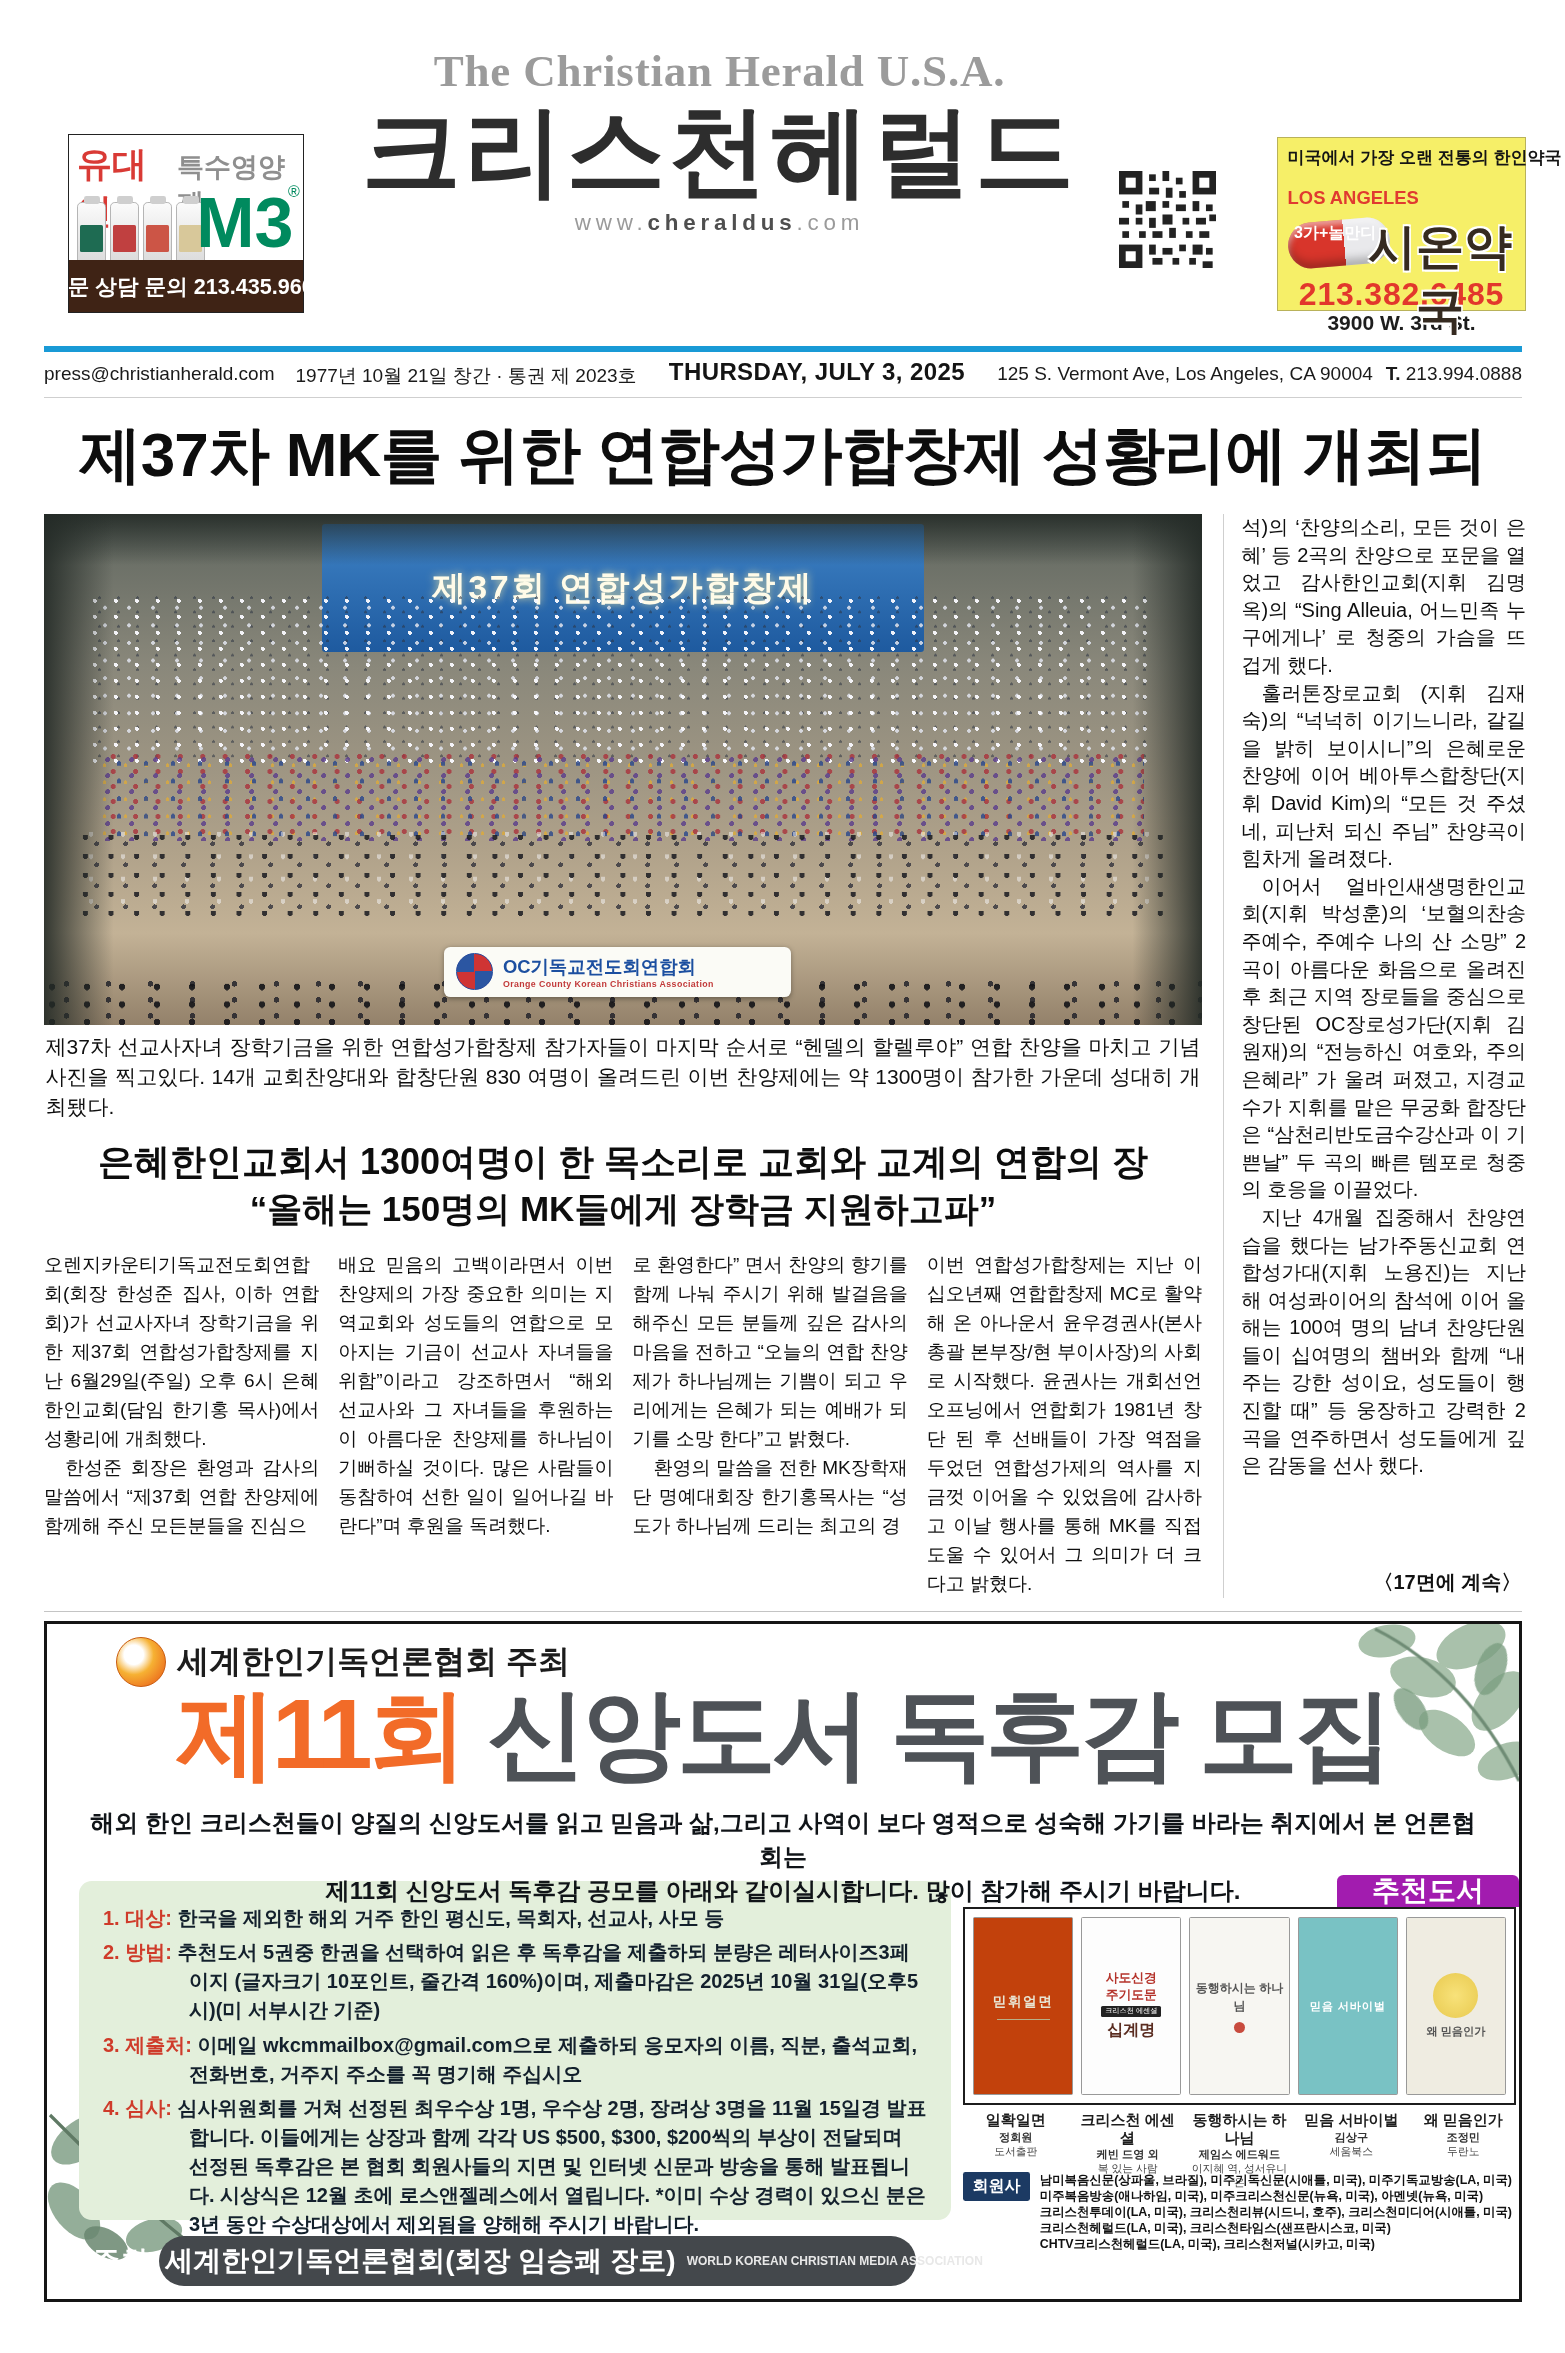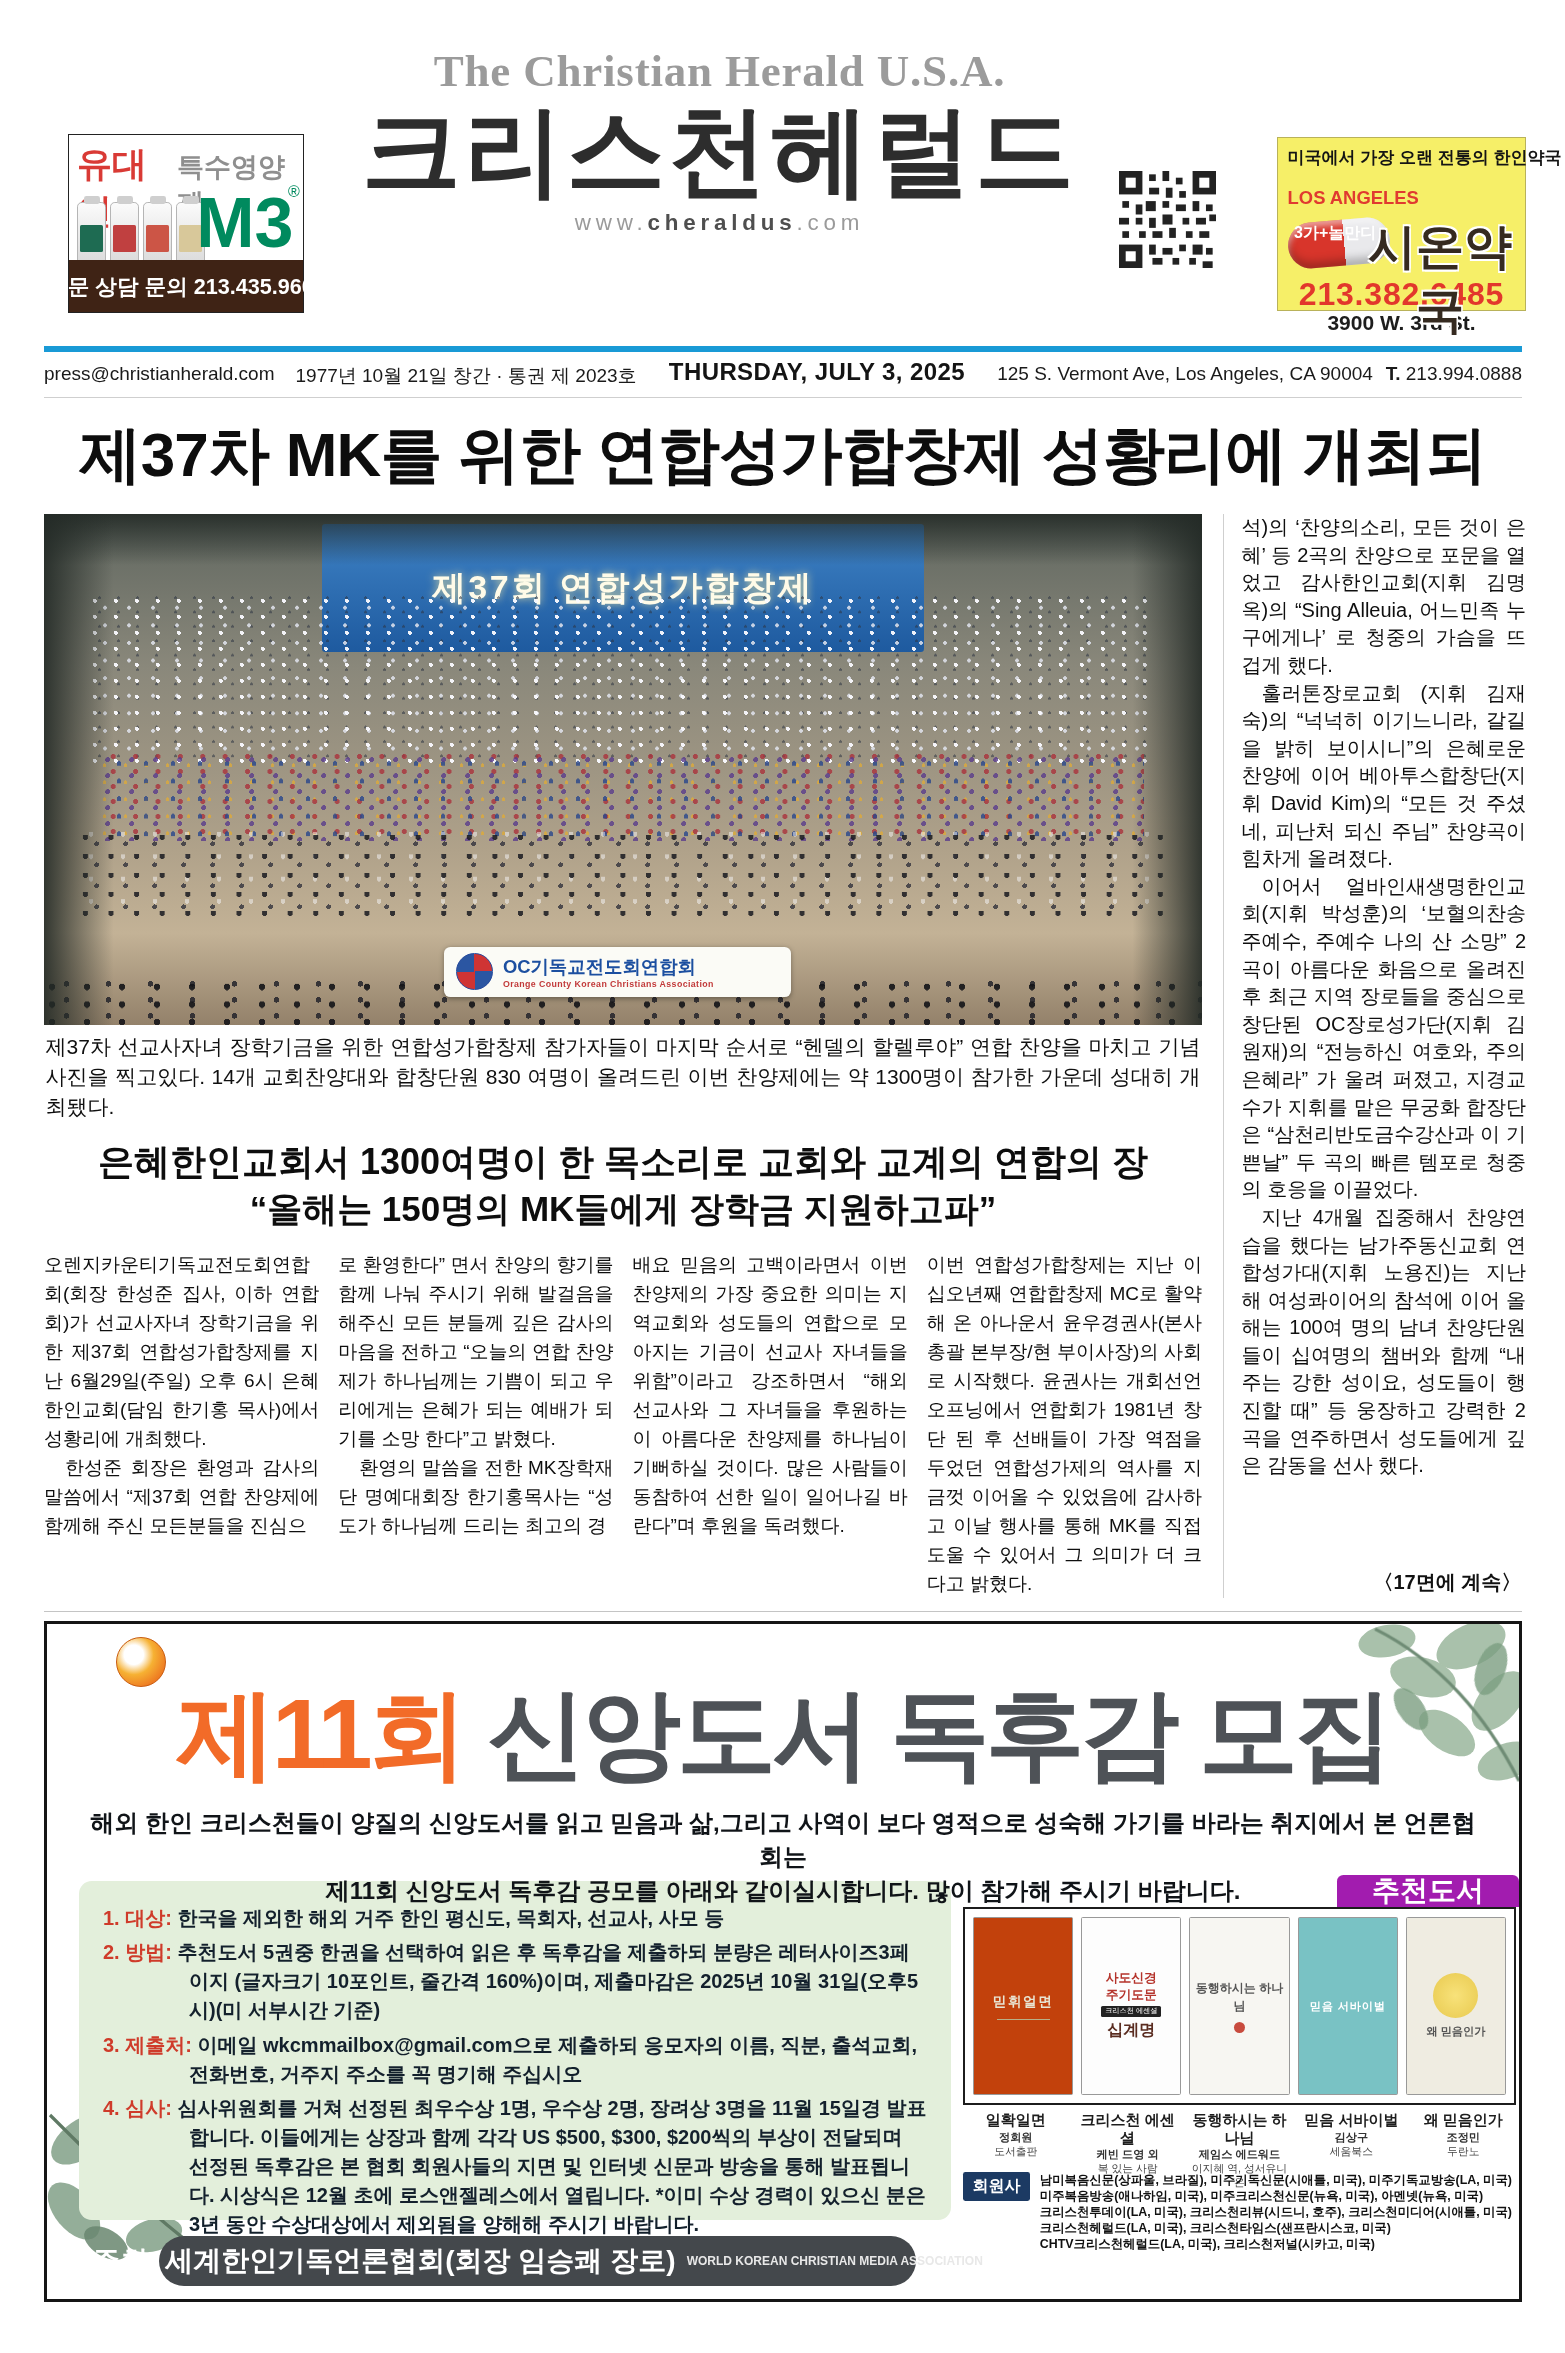--- a/index.html
+++ b/index.html
@@ -311,25 +311,25 @@
         <div class="sh1">은혜한인교회서 1300여명이 한 목소리로 교회와 교계의 연합의 장</div>
         <div class="sh2">“올해는 150명의 MK들에게 장학금 지원하고파”</div>
       </div>
 
       <div class="columns">
         <div class="colm">
           <p>오렌지카운티기독교전도회연합회(회장 한성준 집사, 이하 연합회)가 선교사자녀 장학기금을 위한 제37회 연합성가합창제를 지난 6월29일(주일) 오후 6시 은혜한인교회(담임 한기홍 목사)에서 성황리에 개최했다.</p>
           <p>한성준 회장은 환영과 감사의 말씀에서 “제37회 연합 찬양제에 함께해 주신 모든분들을 진심으</p>
         </div>
         <div class="colm">
+          <p>배요 믿음의 고백이라면서 이번 찬양제의 가장 중요한 의미는 지역교회와 성도들의 연합으로 모아지는 기금이 선교사 자녀들을 위함”이라고 강조하면서 “해외 선교사와 그 자녀들을 후원하는 이 아름다운 찬양제를 하나님이 기뻐하실 것이다. 많은 사람들이 동참하여 선한 일이 일어나길 바란다”며 후원을 독려했다.</p>
+        </div>
+        <div class="colm">
           <p>로 환영한다” 면서 찬양의 향기를 함께 나눠 주시기 위해 발걸음을 해주신 모든 분들께 깊은 감사의 마음을 전하고 “오늘의 연합 찬양제가 하나님께는 기쁨이 되고 우리에게는 은혜가 되는 예배가 되기를 소망 한다”고 밝혔다.</p>
           <p>환영의 말씀을 전한 MK장학재단 명예대회장 한기홍목사는 “성도가 하나님께 드리는 최고의 경</p>
-        </div>
-        <div class="colm">
-          <p>배요 믿음의 고백이라면서 이번 찬양제의 가장 중요한 의미는 지역교회와 성도들의 연합으로 모아지는 기금이 선교사 자녀들을 위함”이라고 강조하면서 “해외 선교사와 그 자녀들을 후원하는 이 아름다운 찬양제를 하나님이 기뻐하실 것이다. 많은 사람들이 동참하여 선한 일이 일어나길 바란다”며 후원을 독려했다.</p>
         </div>
         <div class="colm">
           <p>이번 연합성가합창제는 지난 이십오년째 연합합창제 MC로 활약해 온 아나운서 윤우경권사(본사 총괄 본부장/현 부이사장)의 사회로 시작했다. 윤권사는 개회선언 오프닝에서 연합회가 1981년 창단 된 후 선배들이 가장 역점을 두었던 연합성가제의 역사를 지금껏 이어올 수 있었음에 감사하고 이날 행사를 통해 MK를 직접 도울 수 있어서 그 의미가 더 크다고 밝혔다.</p>
           <p>찬양제의 첫 번째 순서는 Grand Festival Choir(지휘 강민</p>
         </div>
       </div>
     </div>
 
     <aside class="sidebar">
       <div class="sb-text">
@@ -371,20 +371,21 @@
       </g>
       <g fill="#597a60" opacity="0.85">
         <ellipse cx="95" cy="70" rx="30" ry="16" transform="rotate(65 95 70)"></ellipse>
         <ellipse cx="90" cy="190" rx="30" ry="17" transform="rotate(30 90 190)"></ellipse>
       </g>
       <path d="M20 30 C 80 90 140 150 220 210" stroke="#4e6b54" stroke-width="4" fill="none"></path>
     </svg>
 
     <div class="pr-head">
       <div class="wkcm-logo"></div>
+      <div class="pr-head-txt">세계한인기독언론협회 주최</div>
     </div>
 
     <div class="pr-title">
       <span class="pr-t1">제11회</span><span class="pr-t2"> 신앙도서 독후감 모집</span>
     </div>
 
     <div class="pr-desc">
       <div>해외 한인 크리스천들이 양질의 신앙도서를 읽고 믿음과 삶,그리고 사역이 보다 영적으로 성숙해 가기를 바라는 취지에서 본 언론협회는</div>
       <div>제11회 신앙도서 독후감 공모를 아래와 같이실시합니다. 많이 참가해 주시기 바랍니다.</div>
     </div>

